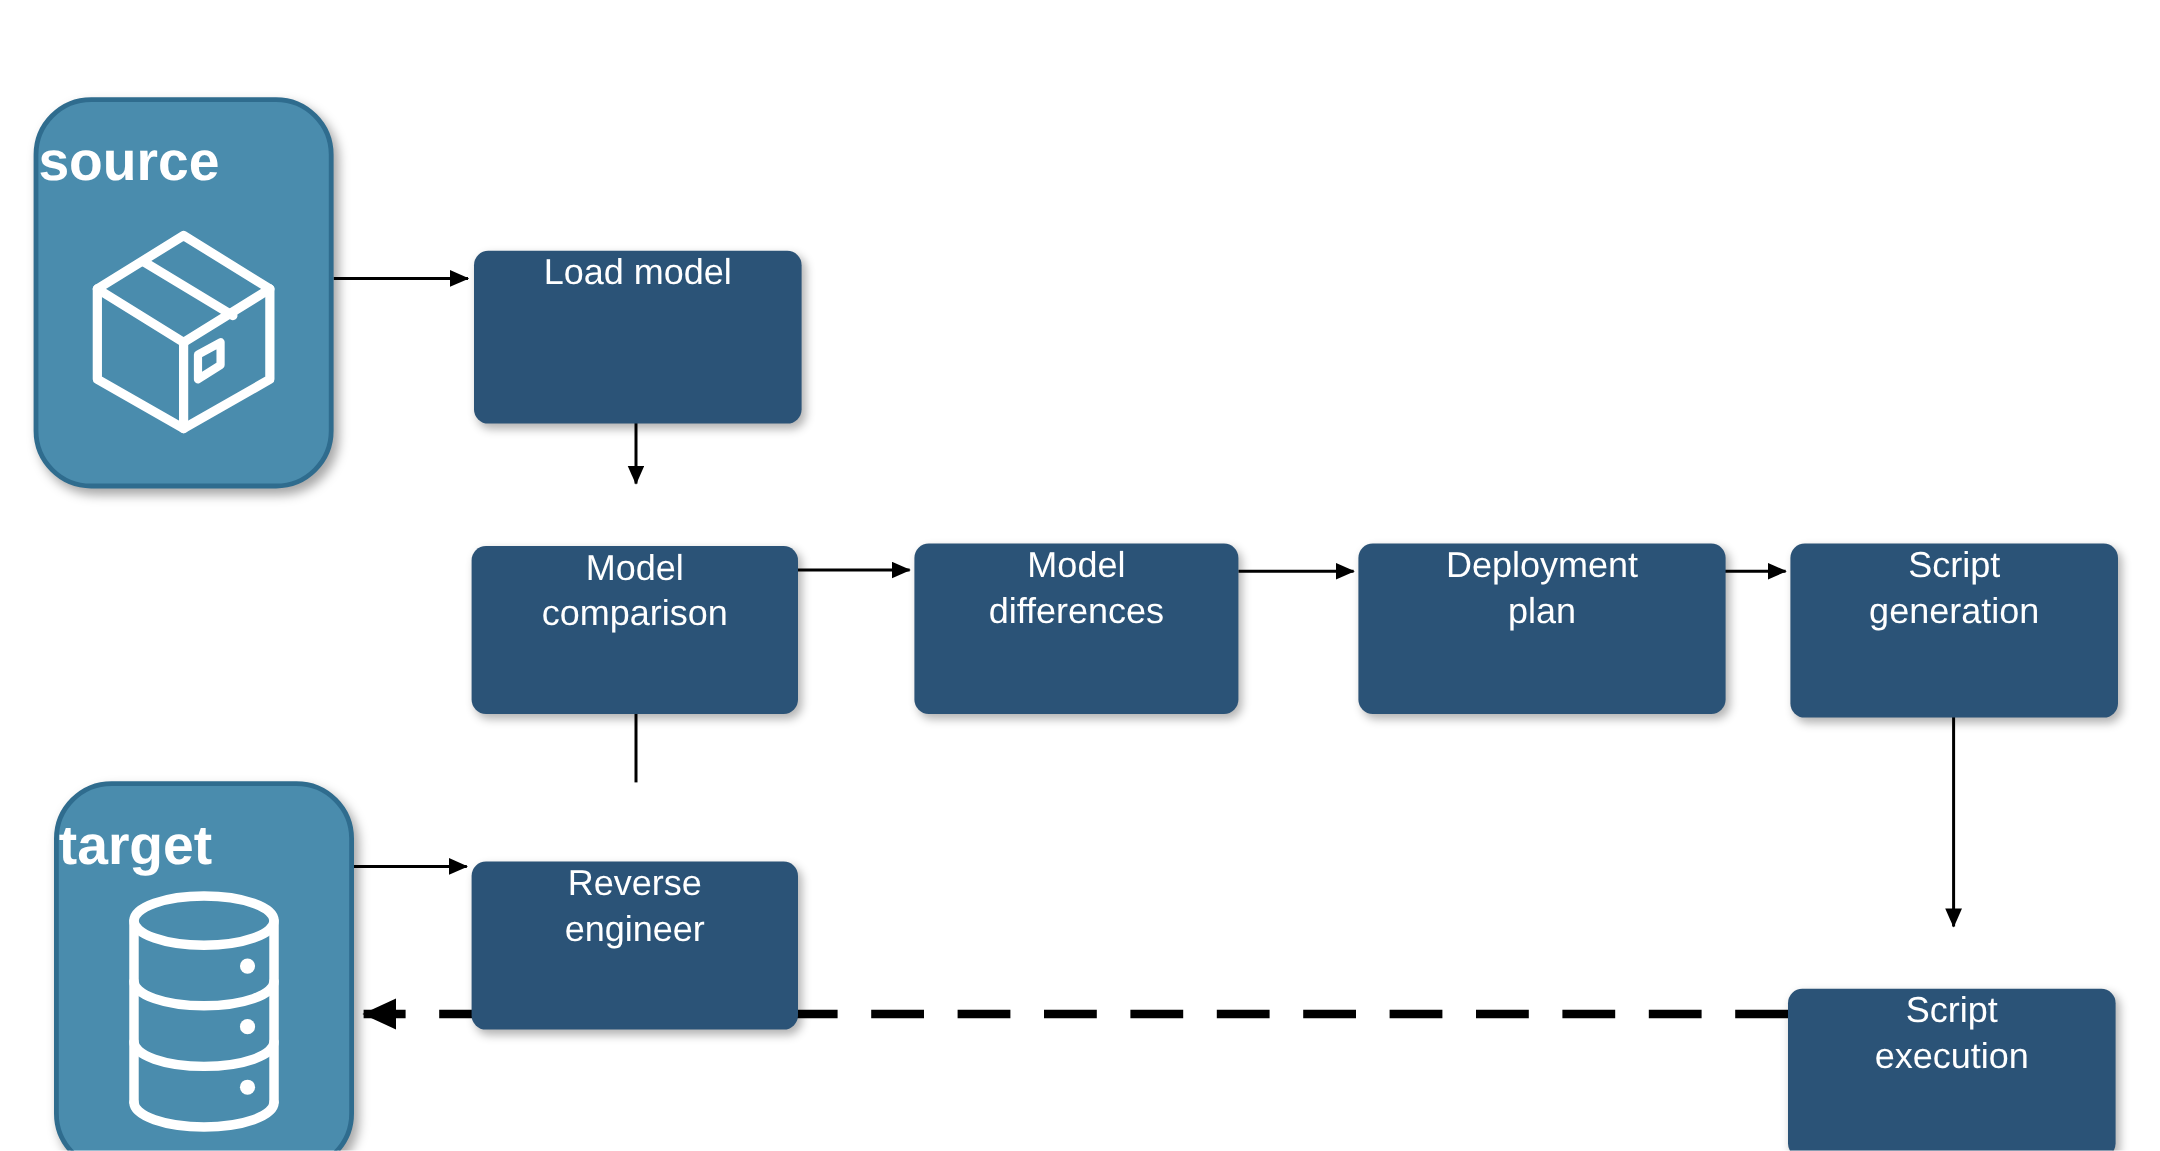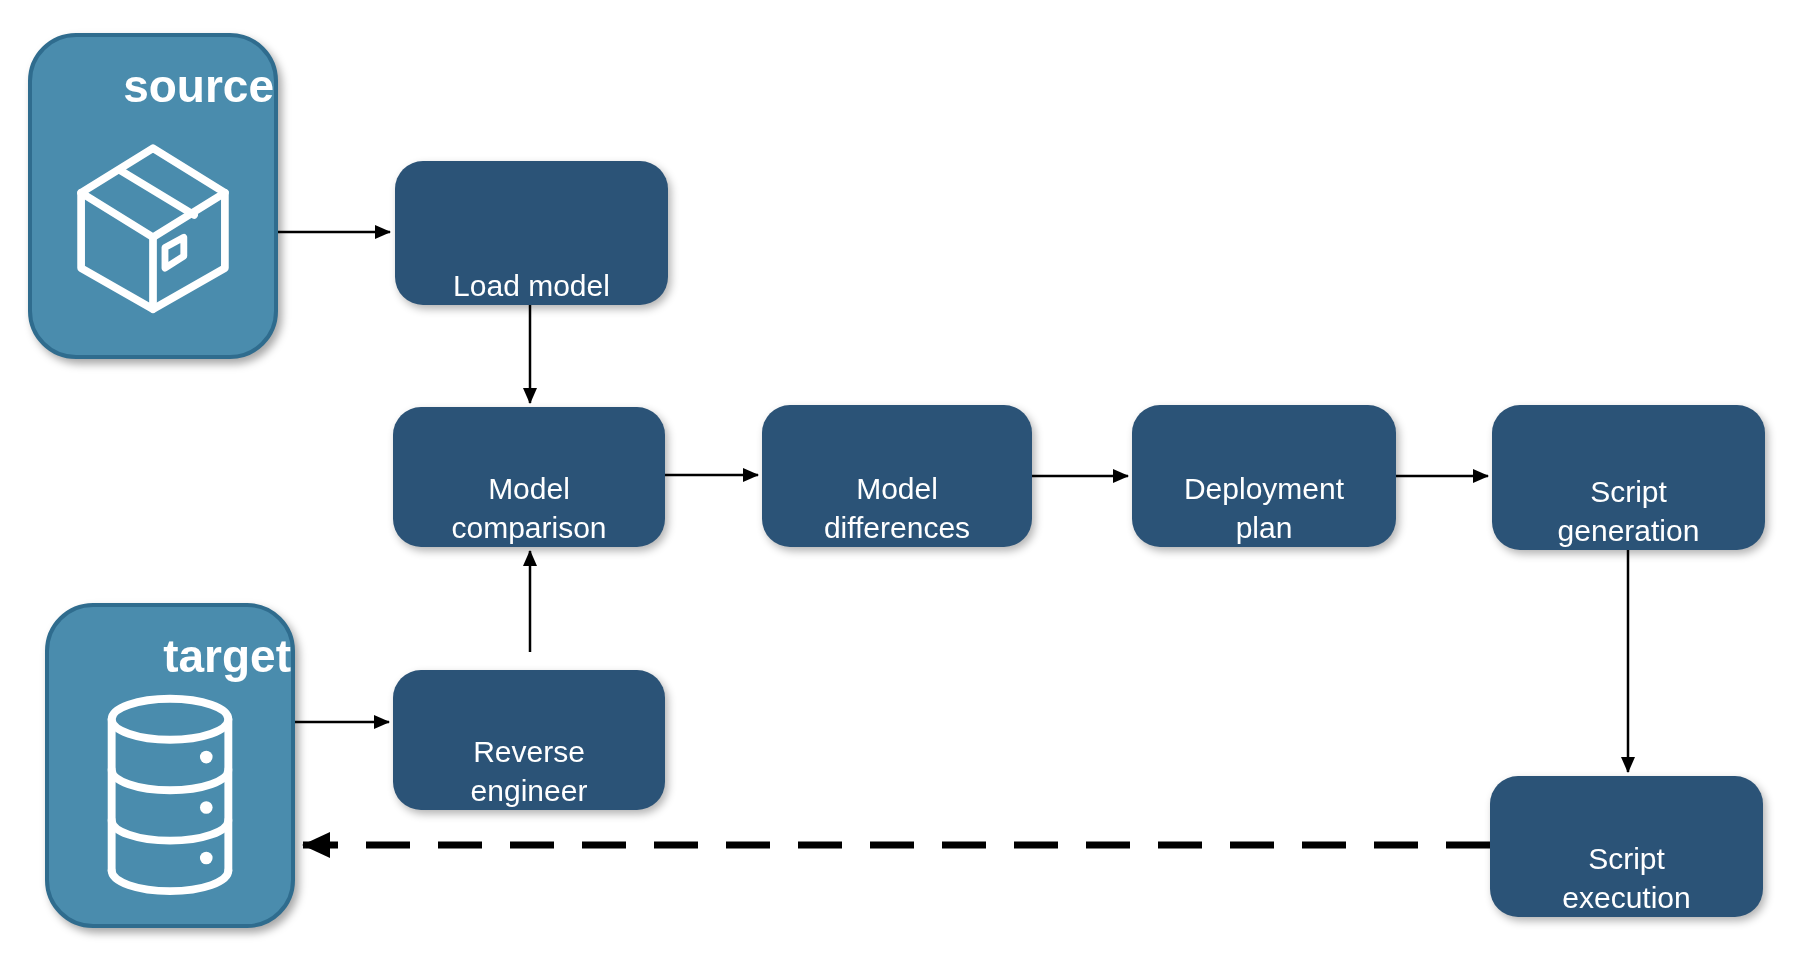--- a/index.html
+++ b/index.html
@@ -14,27 +14,28 @@
   }
   #edges-layer {
     position: absolute;
     left: 0; top: 0;
     width: 1800px; height: 959px;
     pointer-events: none;
   }
   .node {
     position: absolute;
     display: flex;
-    align-items: flex-end;
+    align-items: flex-start;
     justify-content: center;
     color: var(--node-text, #ffffff);
+    margin-top: 48px;
   }
   .node-dark {
     background: var(--dark-node-fill, #2B5377);
-    border-radius: 28px;
+    border-radius: 12px;
     box-shadow: 3px 4px 8px rgba(0,0,0,0.30);
   }
   .node-dark .node-label {
     font-size: 30px;
     line-height: 1.28;
     text-align: center;
     white-space: pre-line;
     font-weight: 400;
   }
   .node-light {
@@ -57,21 +58,21 @@
     align-items: center;
     justify-content: center;
     width: 100%;
     padding-bottom: 14px;
   }
   #node-source            { left: 28px;   top: 33px;  width: 250px; height: 326px; }
   #node-target            { left: 45px;   top: 603px; width: 250px; height: 325px; }
   #node-load-model        { left: 395px;  top: 161px; width: 273px; height: 144px; }
   #node-model-comparison  { left: 393px;  top: 407px; width: 272px; height: 140px; }
   #node-model-differences { left: 762px;  top: 405px; width: 270px; height: 142px; }
-  #node-deployment-plan   { left: 1132px; top: 405px; width: 264px; height: 142px; }
+  #node-deployment-plan   { left: 1132px; top: 405px; width: 306px; height: 142px; }
   #node-script-generation { left: 1492px; top: 405px; width: 273px; height: 145px; }
   #node-reverse-engineer  { left: 393px;  top: 670px; width: 272px; height: 140px; }
   #node-script-execution  { left: 1490px; top: 776px; width: 273px; height: 141px; }
   .edge { stroke: var(--arrow-color, #000000); stroke-width: 2.5; fill: none; }
   .edge-dashed { stroke: var(--arrow-color, #000000); stroke-width: 7; fill: none; stroke-dasharray: 44 28; }
 </style>
 </head>
 <body>
 
 <div id="canvas">

